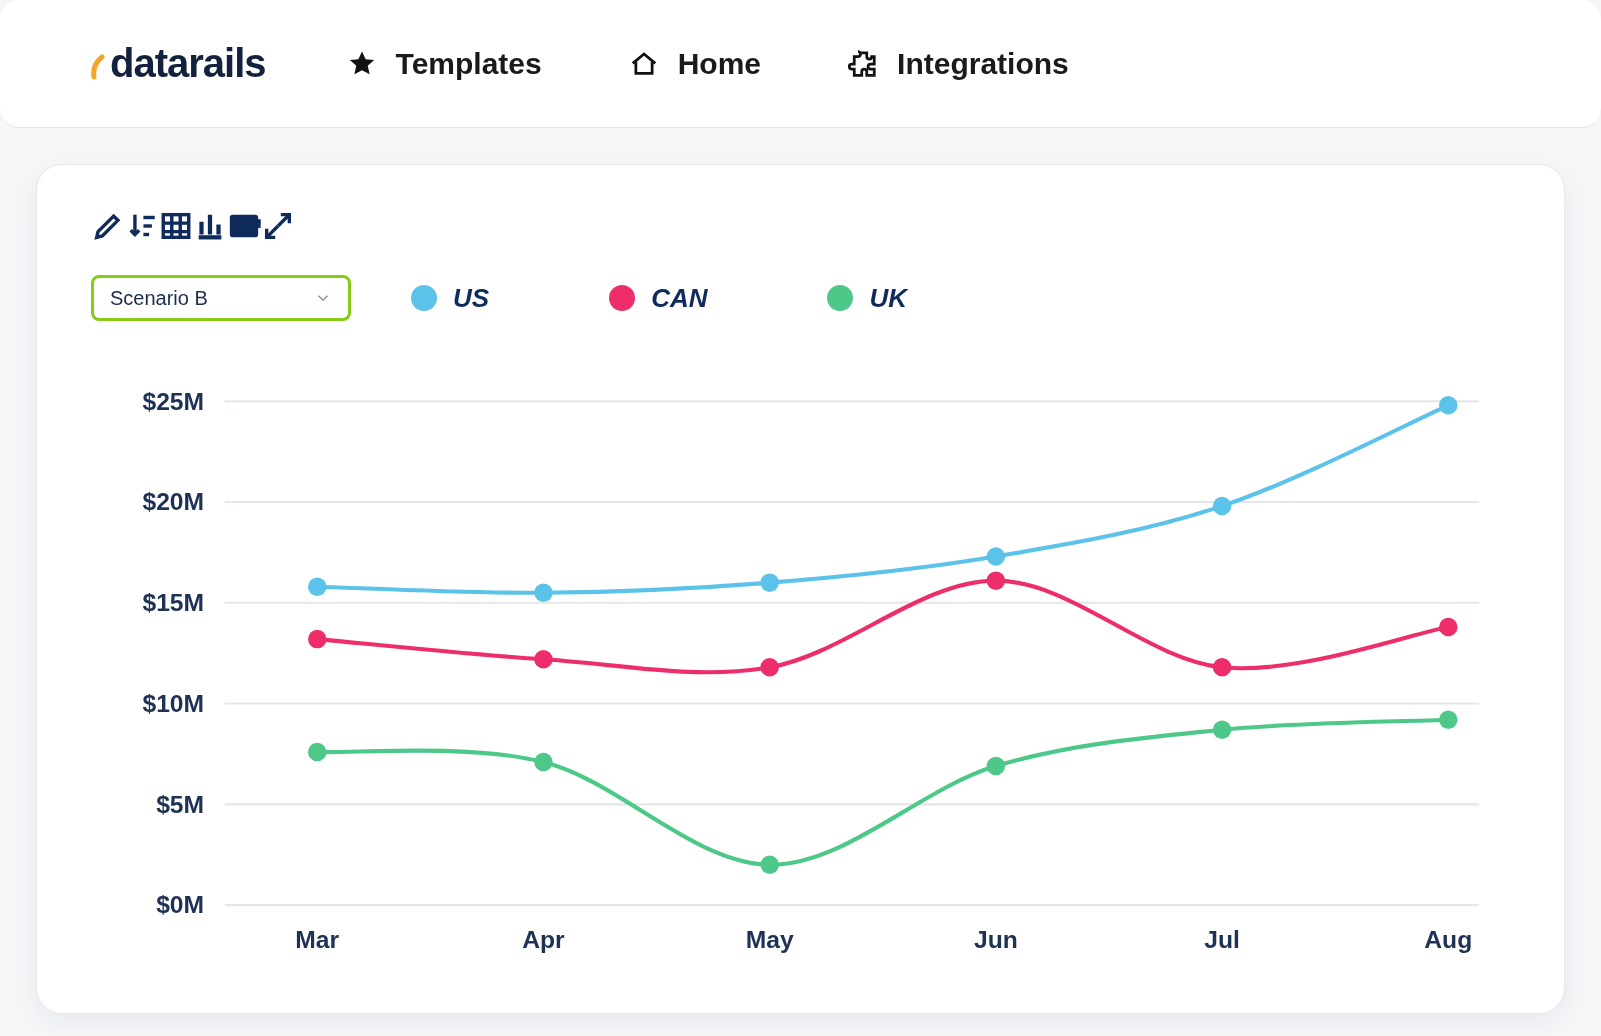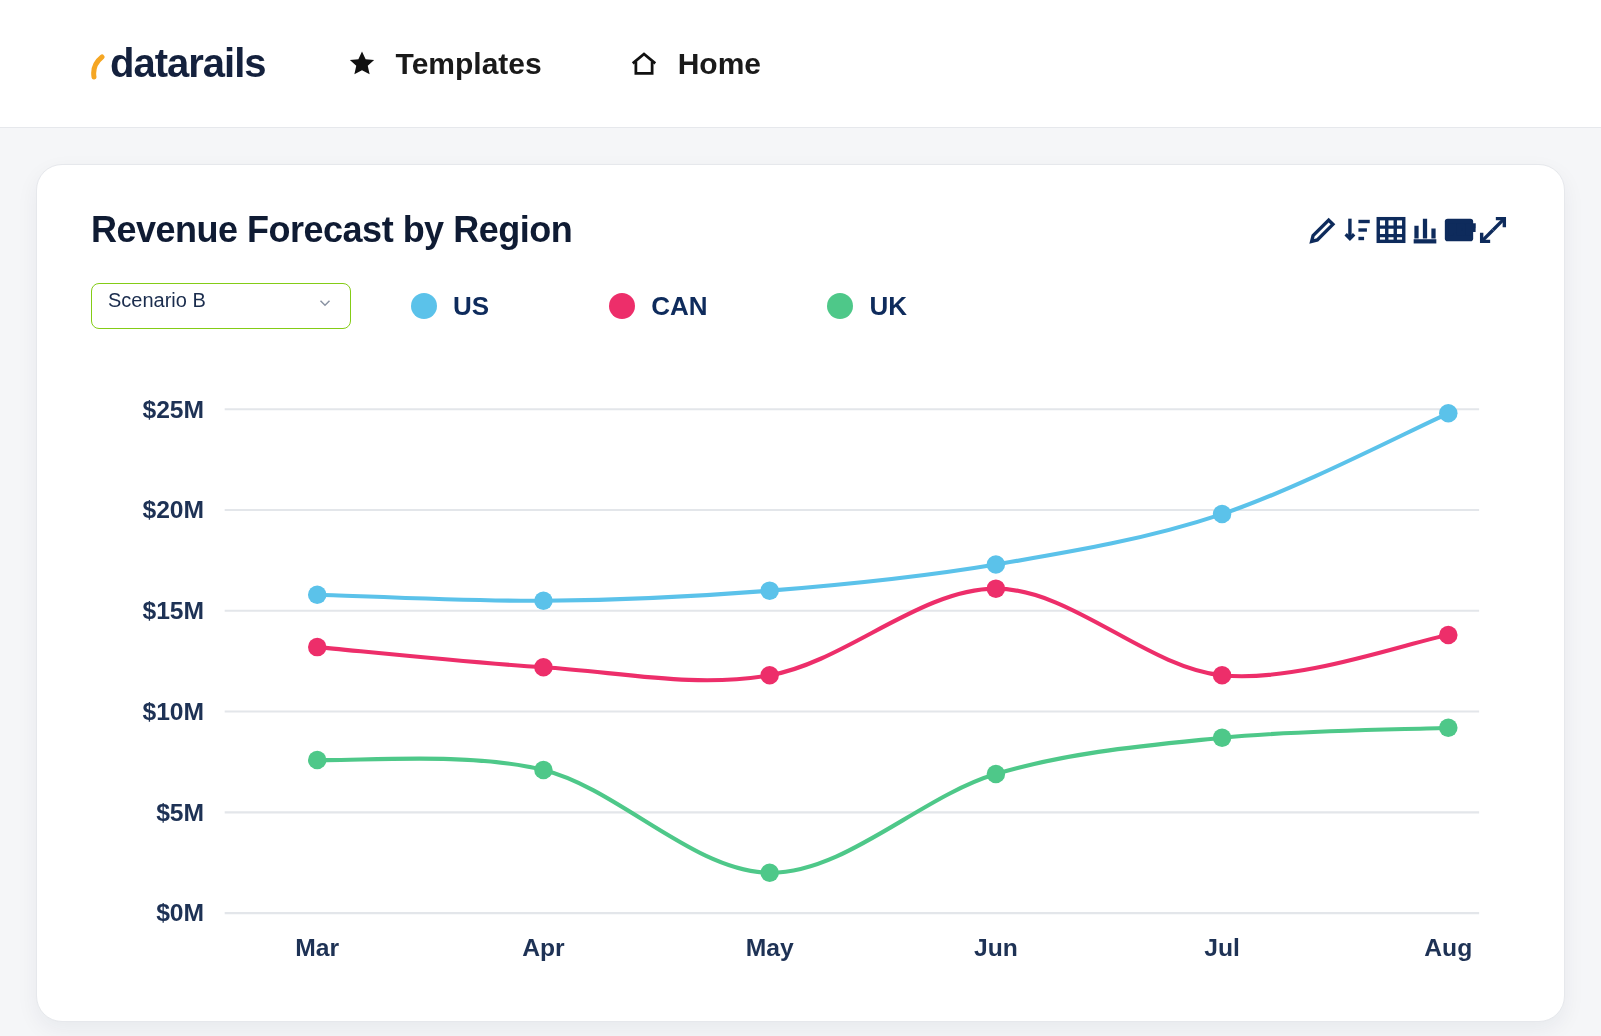--- a/index.html
+++ b/index.html
@@ -27,20 +27,21 @@
 
   
   .topnav{
     background:var(--card);
     height:128px;
     display:flex;
     align-items:center;
     padding:0 60px 0 90px;
     gap:80px;
     border-bottom:1px solid var(--border);
+    border-radius:20px;
   }
   .logo{
     display:flex;align-items:center;gap:2px;
     font-weight:700;font-size:40px;letter-spacing:-1px;
     color:var(--text);
     user-select:none;
   }
   .logo .d-accent{
     width:20px;height:34px;position:relative;margin-right:-2px;
   }
@@ -65,27 +66,27 @@
   .card-title{font-size:36px;font-weight:800;color:#0f1b33;letter-spacing:-0.5px;margin:0}
   .card-tools{display:flex;align-items:center;}
   .tool{width:34px;height:34px;cursor:pointer;display:flex;align-items:center;justify-content:center;}
   .tool svg{width:34px;height:34px;stroke:var(--navy);fill:none;stroke-width:2.4;}
   .tool.pdf svg rect{fill:var(--navy);stroke:none}
   .tool.pdf svg text{fill:#fff;font:700 9px sans-serif}
 
   
   .controls{display:flex;align-items:center;gap:60px;margin-top:32px;}
   .select{
-    border:1px solid #84cc16;border-radius:8px;background:#fff;
-    width:260px;height:46px;display:flex;align-items:flex-end;justify-content:space-between;
+    border:3px solid #84cc16;border-radius:8px;background:#fff;
+    width:260px;height:46px;display:flex;align-items:center;justify-content:space-between;
     padding:16px 16px;font-size:20px;color:#1a2c4d;cursor:pointer;
   }
   .select .chev{width:18px;height:18px}
   .legend{display:flex;gap:120px;align-items:center;}
-  .legend-item{display:flex;align-items:center;gap:16px;font-size:26px;font-weight:600;color:var(--navy);}
+  .legend-item{display:flex;align-items:center;gap:16px;font-size:26px;font-weight:600;color:var(--navy);font-style:italic;}
   .dot{width:26px;height:26px;border-radius:50%;}
   .dot.us{background:var(--us)} .dot.can{background:var(--can)} .dot.uk{background:var(--uk)}
 
   
   .chart-wrap{margin-top:70px;}
   svg.chart{display:block;width:100%;height:auto;}
   .ytick text,.xtick text{font-size:24px;fill:#1e3255;font-weight:600}
   .gridline{stroke:var(--grid);stroke-width:2}
   .series{fill:none;stroke-width:4;stroke-linecap:round}
   .pt{stroke-width:0}
@@ -116,27 +117,34 @@
     </div>
     <div class="nav-item">
       <span class="icon">
         <svg viewBox="0 0 24 24">
             <path d="M3 11.5 12 4l9 7.5"></path>
             <path d="M5.5 10v9.5h13V10"></path>
           </svg>
       </span>
       <span>Home</span>
     </div>
+    <div class="nav-item">
+      <span class="icon">
+        <svg viewBox="0 0 24 24">
+            <path d="M9 3h6v3a2 2 0 1 0 4 0h2v6h-3a2 2 0 1 0 0 4h3v5h-6v-3a2 2 0 1 0-4 0v3H5v-5H3a2 2 0 1 1 0-4h2V6h3a2 2 0 1 0 0-4"></path>
+          </svg>
+      </span>
+      <span>Integrations</span>
+    </div>
   </div>
 </nav>
 
 <section class="card">
 
   <div class="card-head">
-    <h2 class="card-title">Revenue Forecast by Region</h2>
     <div class="card-tools">
       <span class="tool">
         <svg viewBox="0 0 24 24">
             <path d="M4 20l1-4L16 5l3 3L8 19l-4 1z"></path>
           </svg>
       </span>
       <span class="tool">
         <svg viewBox="0 0 24 24">
             <path d="M7 4v14"></path>
             <path d="M4 15l3 3 3-3"></path>

